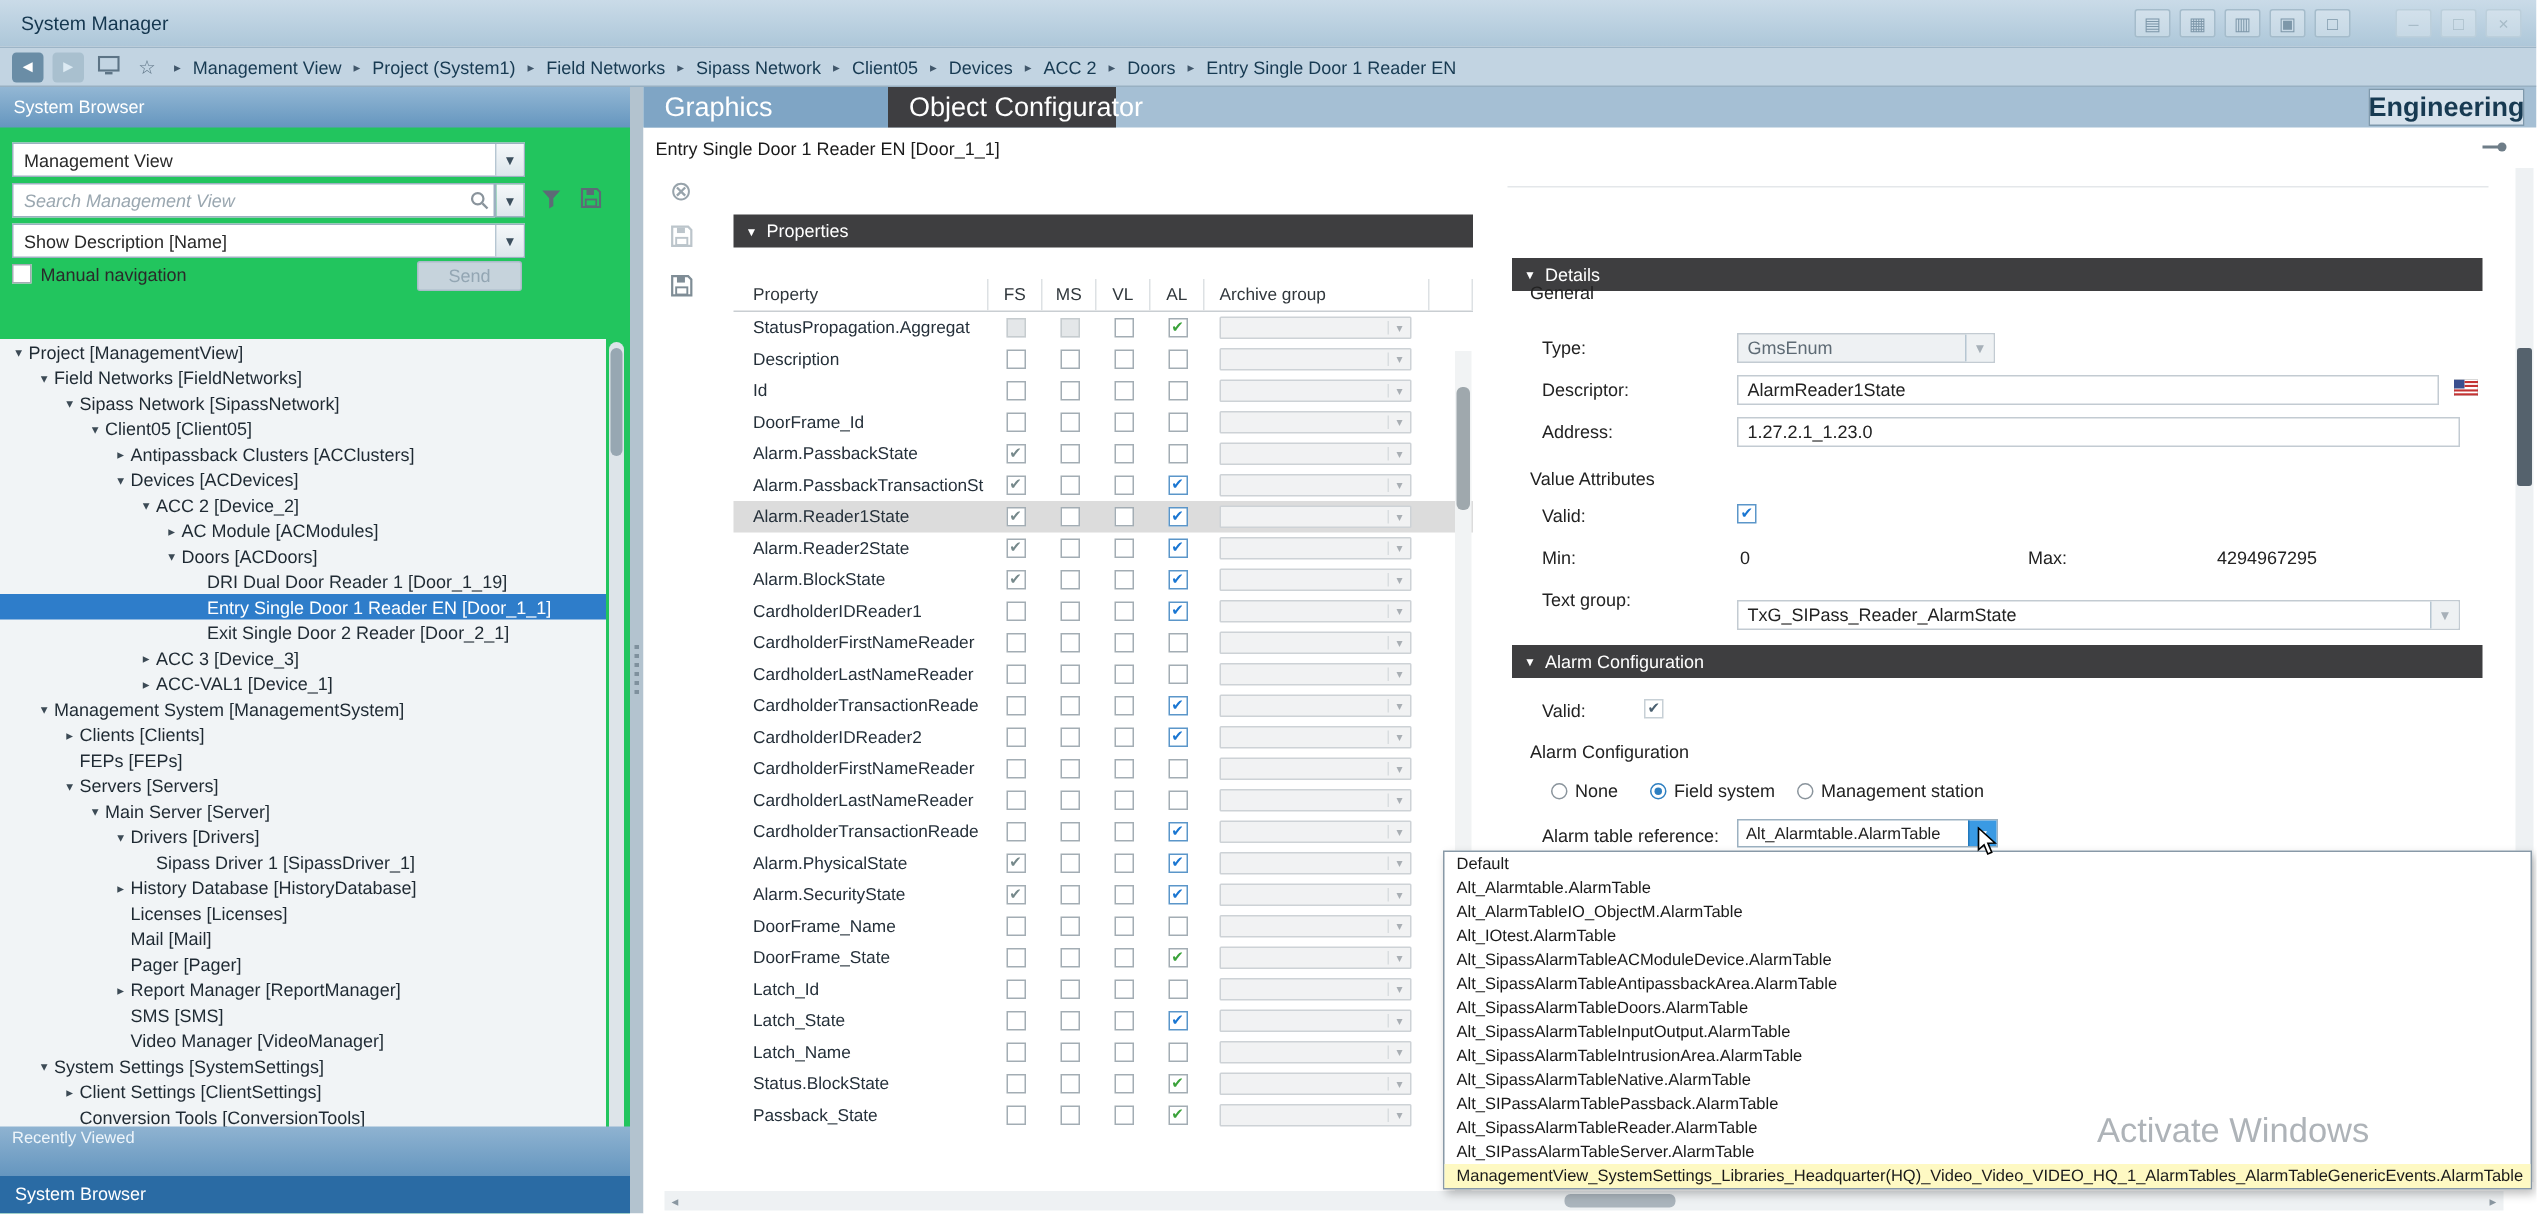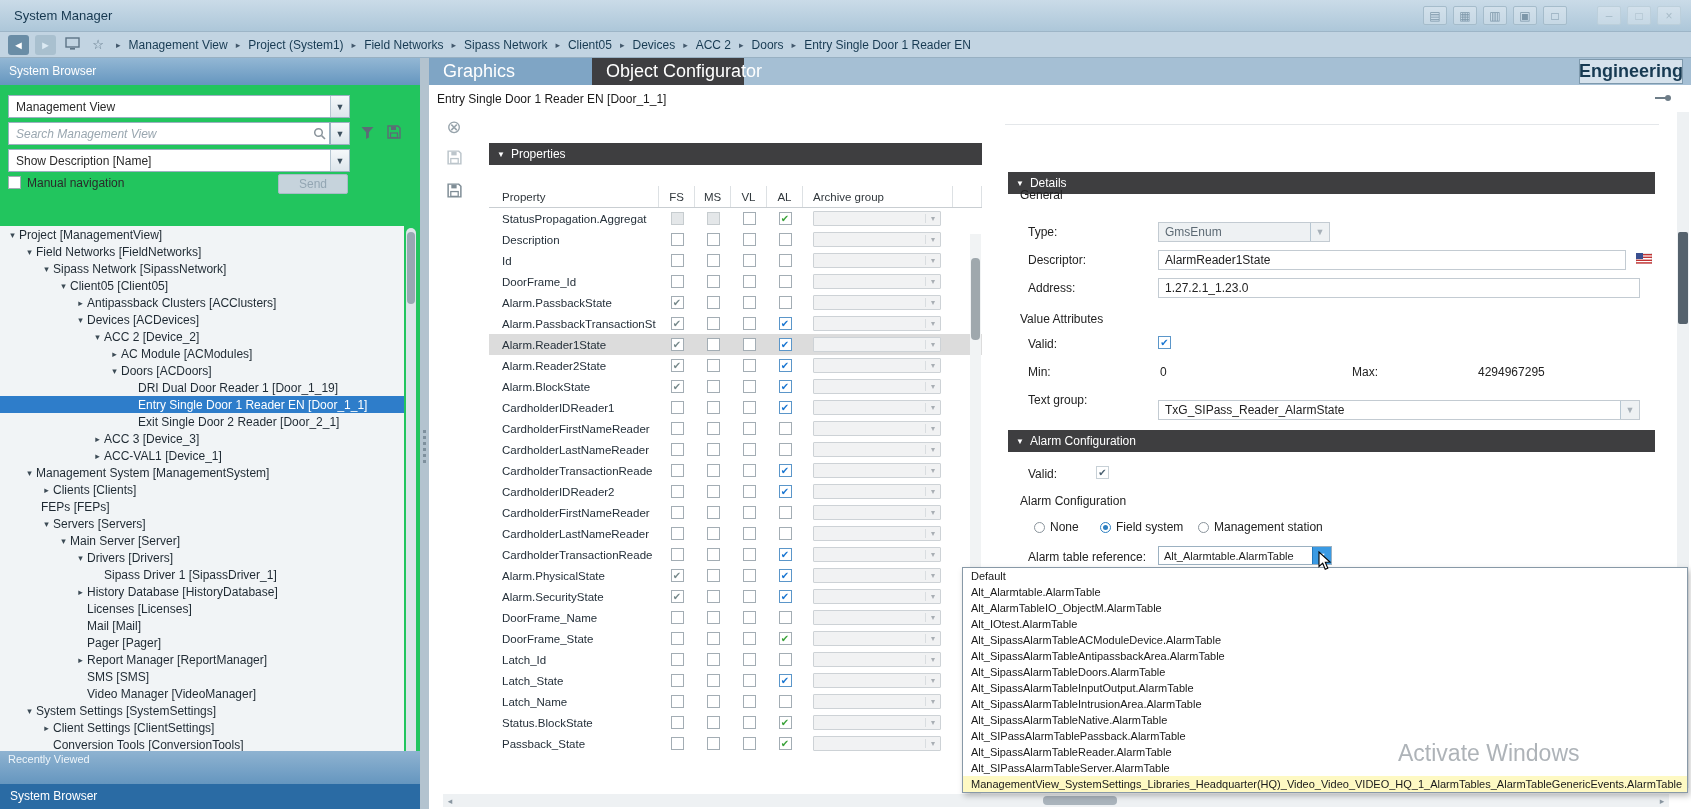--- a/index.html
+++ b/index.html
@@ -298,21 +298,21 @@
         <span>ACC-VAL1 [Device_1]</span>
       </div>
       <div class="tree-item" style="padding-left: 23px;">
         <span class="tw">▾</span>
         <span>Management System [ManagementSystem]</span>
       </div>
       <div class="tree-item" style="padding-left: 40px;">
         <span class="tw">▸</span>
         <span>Clients [Clients]</span>
       </div>
-      <div class="tree-item" style="padding-left: 28px;">
+      <div class="tree-item" style="padding-left: 40px;">
         <span class="tw"></span>
         <span>FEPs [FEPs]</span>
       </div>
       <div class="tree-item" style="padding-left: 40px;">
         <span class="tw">▾</span>
         <span>Servers [Servers]</span>
       </div>
       <div class="tree-item" style="padding-left: 57px;">
         <span class="tw">▾</span>
         <span>Main Server [Server]</span>

